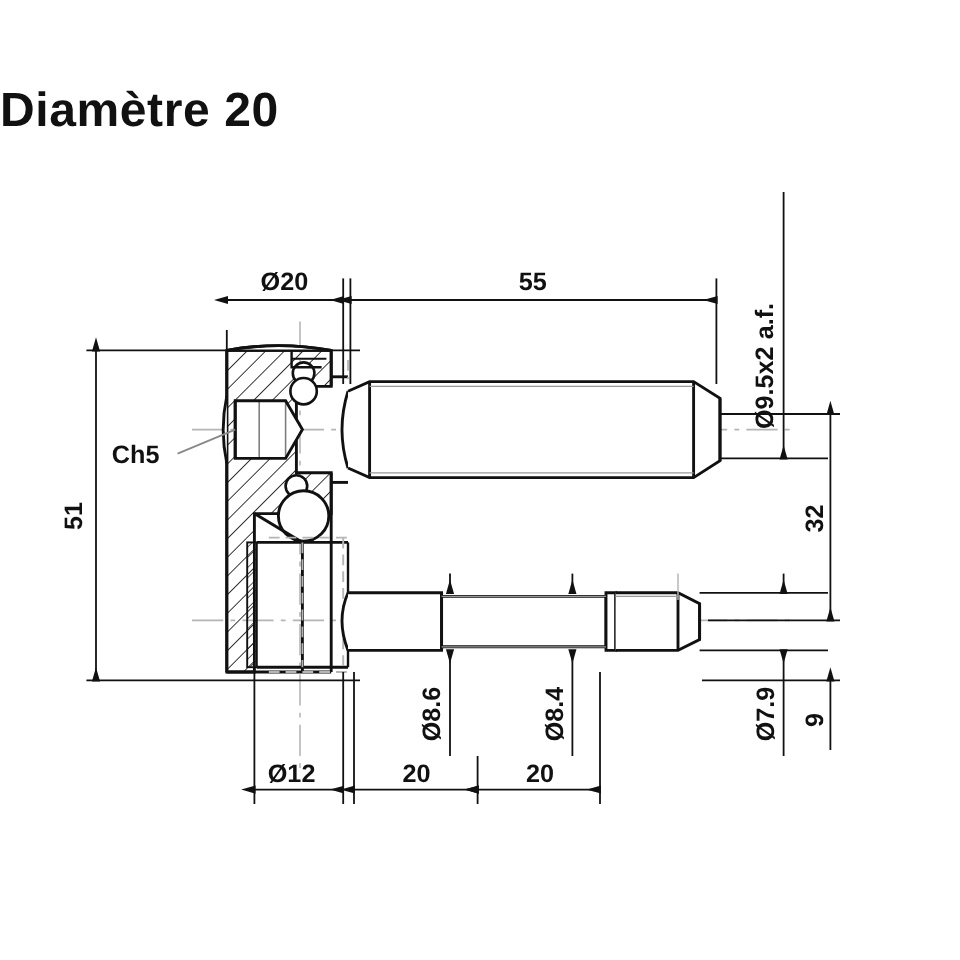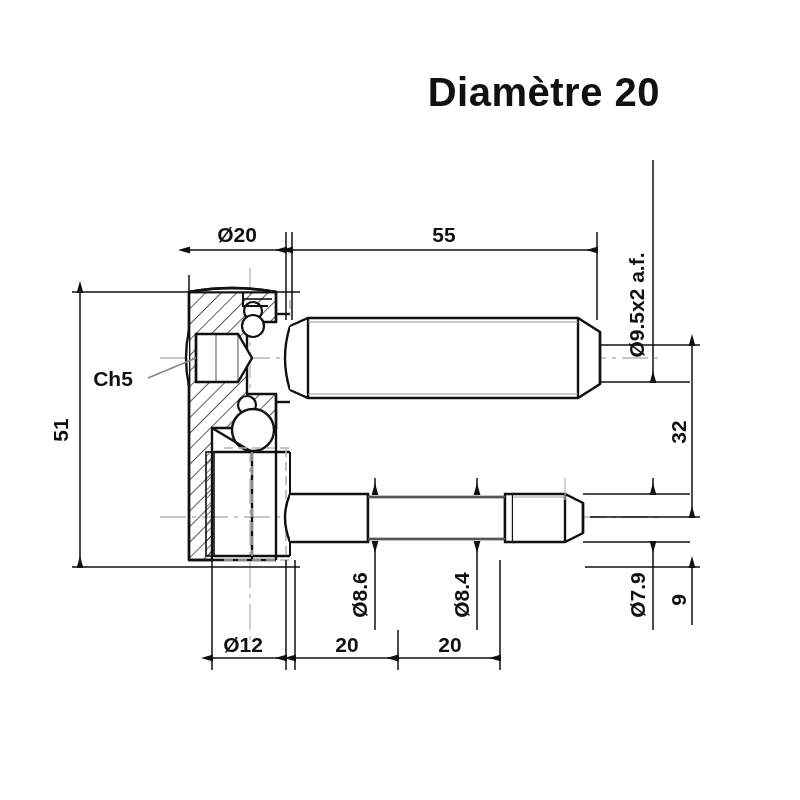--- a/index.html
+++ b/index.html
@@ -1,20 +1,20 @@
 <!DOCTYPE html>
 <html><head>
 <meta charset="utf-8">
 <style>
   html,body{margin:0;padding:0;background:#ffffff;}
   body{width:800px;height:800px;overflow:hidden;
        font-family:"Liberation Sans","DejaVu Sans",sans-serif;}
   #sheet{position:relative;width:800px;height:800px;background:#fff;}
   #title{
-    position:absolute;left:0;top:70px;width:660px;text-align:right;
+    position:absolute;left:0;top:70px;width:660px;text-align:left;
     font-size:40px;font-weight:bold;color:#111;letter-spacing:0.5px;
   }
   svg{position:absolute;left:0;top:0;}
   .dimtext{font-family:"Liberation Sans","DejaVu Sans",sans-serif;
            font-size:21px;font-weight:bold;fill:#111;}
 </style>
 </head>
 <body>
 
 <div id="sheet">

